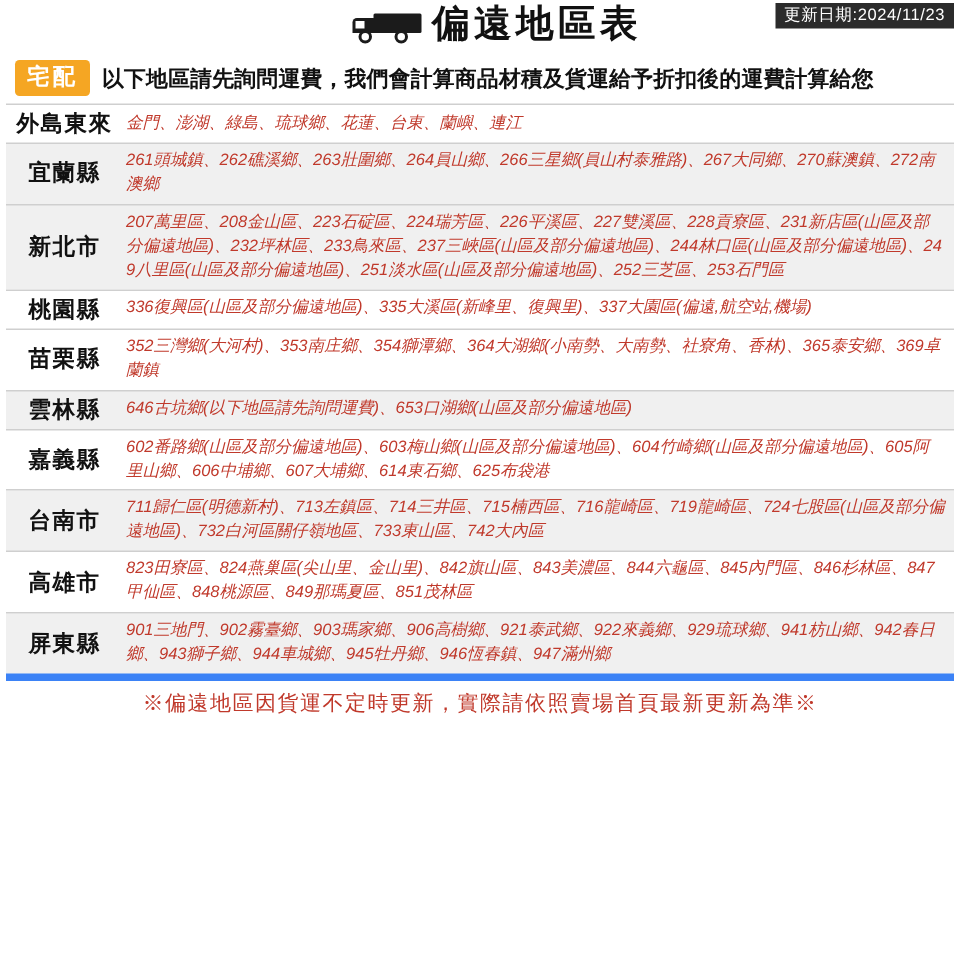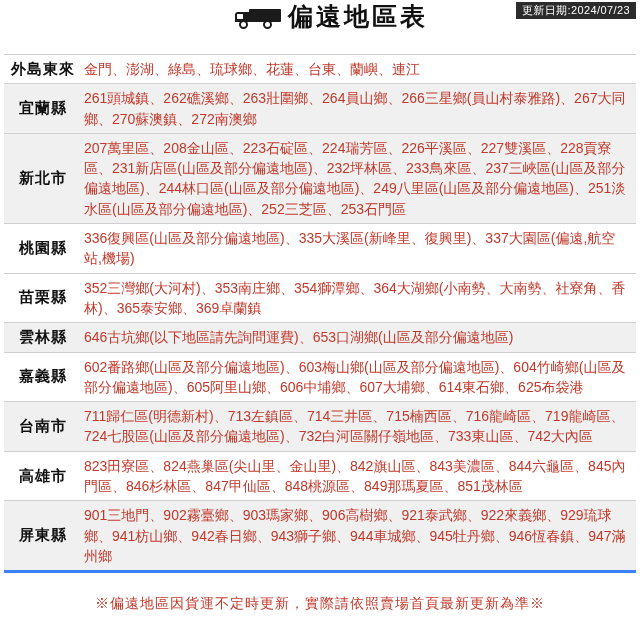--- a/index.html
+++ b/index.html
@@ -120,79 +120,84 @@
     font-size: 14.5px;
     font-weight: bold;
     color: #111;
     letter-spacing: 0.2px;
     white-space: nowrap;
   }
 
   
   table.zones {
     width: 632px;
-    margin: 16px auto;
+    margin: 0 auto;
     border-collapse: collapse;
     table-layout: fixed;
   }
   table.zones tr {
     border-top: 1px solid #cfcfcf;
   }
-  table.zones tr:last-child { border-bottom: 3px solid #3b82f6; }
+  table.zones tr:last-child { border-bottom: 5px solid #3b82f6; }
   td.region {
     width: 74px;
     text-align: center;
     font-size: 15px;
     font-weight: bold;
     color: #111;
     letter-spacing: 1px;
     vertical-align: middle;
     padding: 3px 2px;
     white-space: nowrap;
   }
   td.detail {
-    font-size: 14px;
+    font-size: 11px;
     color: #c0392b;
     line-height: 1.45;
     padding: 4px 6px 4px 2px;
     vertical-align: middle;
     word-break: break-all;
+    font-style: italic;
   }
   tr.alt { background: #f0f0f0; }
   tr.alt2 { background: #ffffff; }
 
   
   .footer {
     text-align: center;
     font-size: 14px;
     font-weight: normal;
     color: #c0392b;
     letter-spacing: 1px;
     padding-top: 6px;
   }
 </style>
 </head>
 <body>
 
 <div class="page">
 
   <div class="header">
-    <div class="update-badge">更新日期:2024/07/23</div>
+    <div class="update-badge">更新日期:2024/11/23</div>
     <div class="title-row">
       <span class="truck-icon">
         <span class="body"></span>
         <span class="cab"></span>
         <span class="win"></span>
         <span class="w1"></span>
         <span class="w2"></span>
       </span>
       <span class="main-title">偏遠地區表</span>
     </div>
   </div>
 
+  <div class="notice">
+    <span class="notice-badge">宅配</span>
+    <span class="notice-text">以下地區請先詢問運費，我們會計算商品材積及貨運給予折扣後的運費計算給您</span>
+  </div>
 
   <table class="zones">
     <tbody>
       <tr class="alt2">
         <td class="region">外島東來</td>
         <td class="detail">金門、澎湖、綠島、琉球鄉、花蓮、台東、蘭嶼、連江</td>
       </tr>
       <tr class="alt">
         <td class="region">宜蘭縣</td>
         <td class="detail">261頭城鎮、262礁溪鄉、263壯圍鄉、264員山鄉、266三星鄉(員山村泰雅路)、267大同鄉、270蘇澳鎮、272南澳鄉</td>

